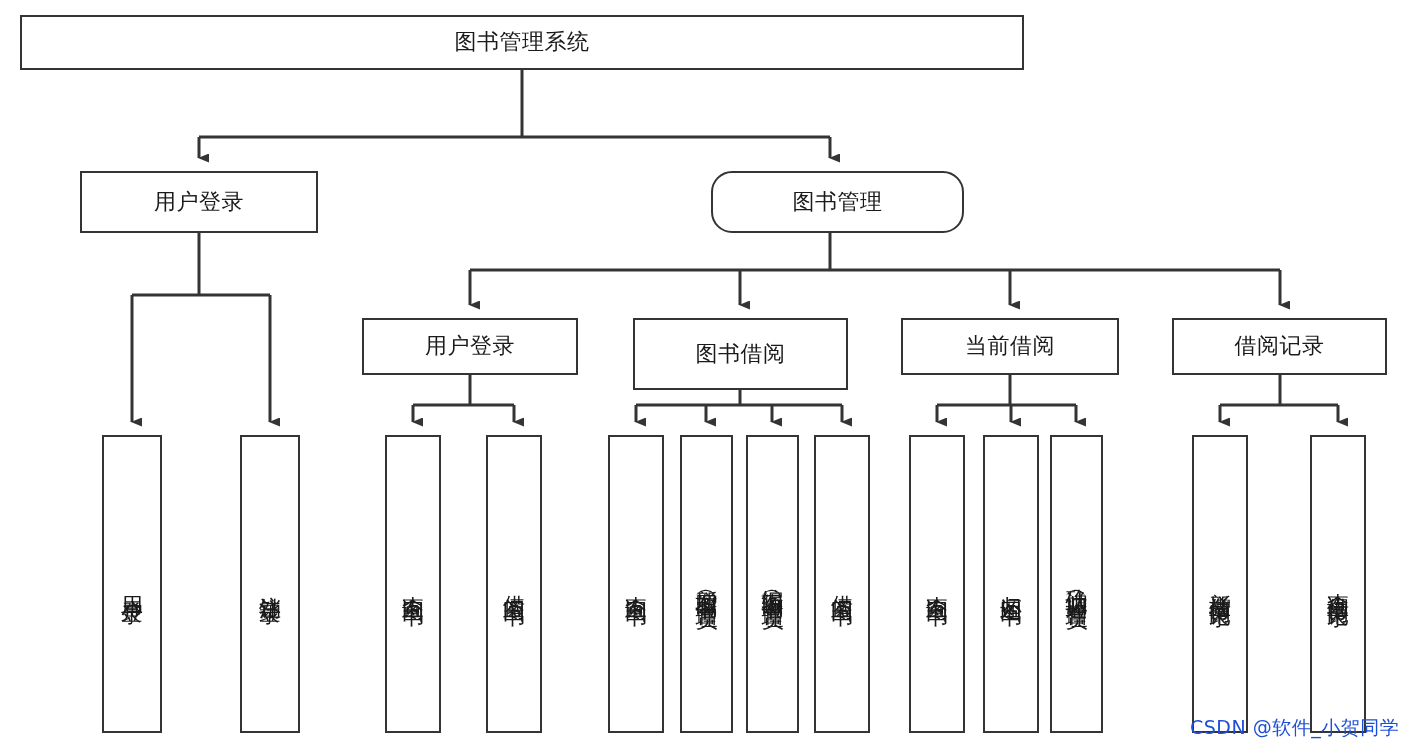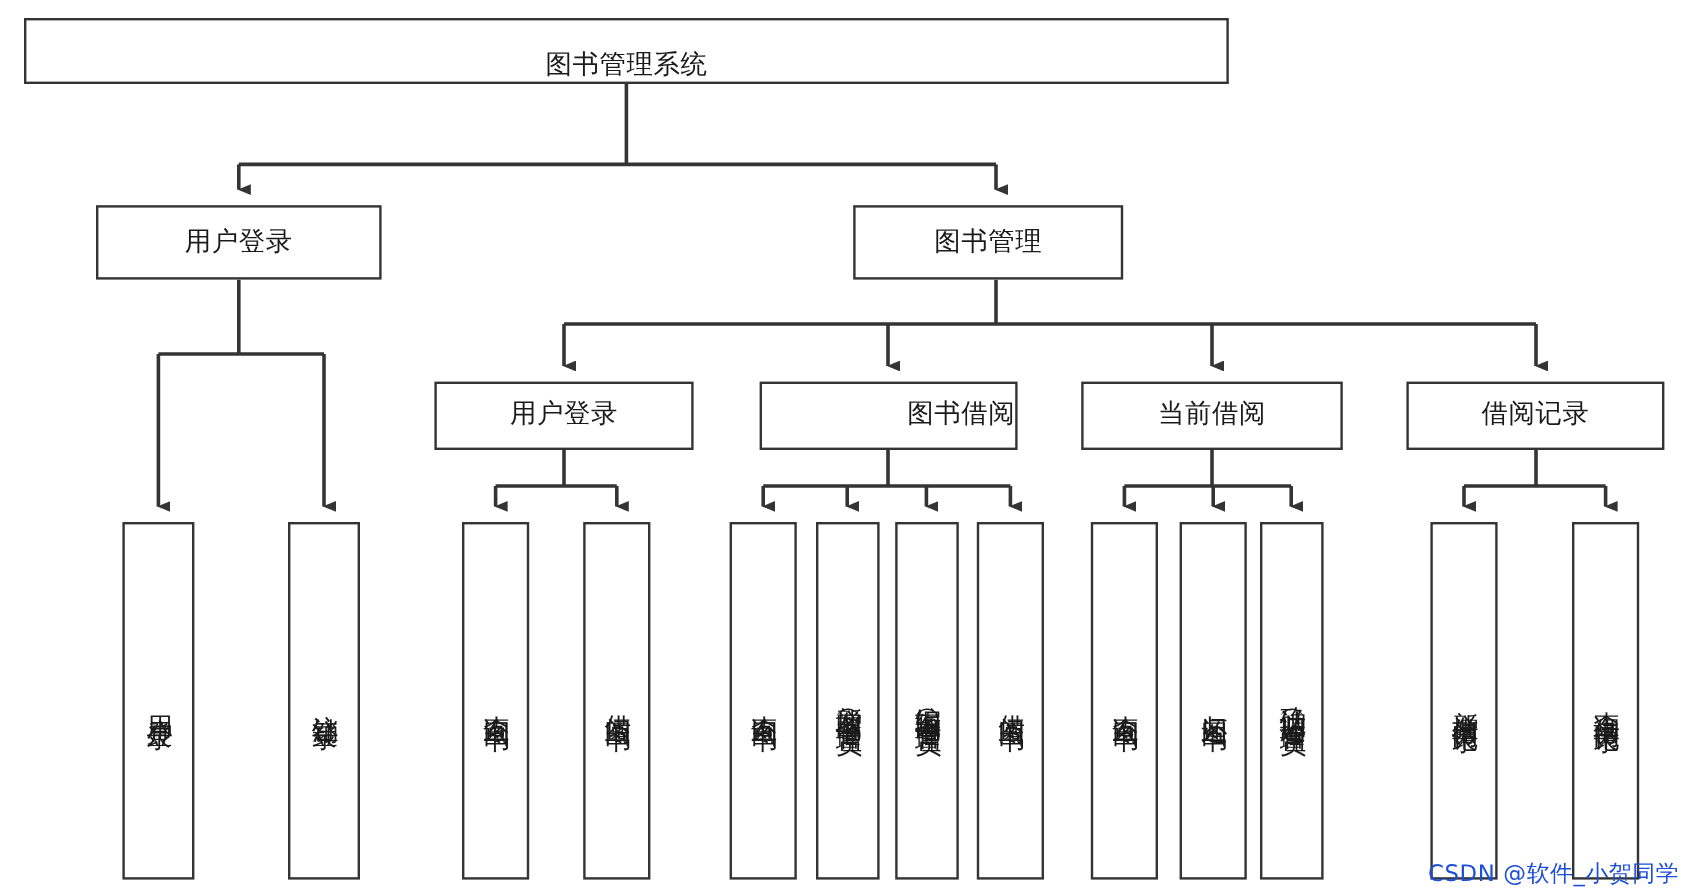--- a/index.html
+++ b/index.html
@@ -112,35 +112,35 @@
       <path d="M 1011,405 L 1011,422" marker-end="url(#arrowhead)"></path>
       <path d="M 1076,405 L 1076,422" marker-end="url(#arrowhead)"></path>
 
       <path d="M 1280,375 L 1280,405"></path>
       <path d="M 1220,405 L 1338,405"></path>
       <path d="M 1220,405 L 1220,422" marker-end="url(#arrowhead)"></path>
       <path d="M 1338,405 L 1338,422" marker-end="url(#arrowhead)"></path>
     </g>
   </svg>
 
-  <div class="node horizontal" id="node-root" style="left: 20px; top: 15px; width: 1004px; height: 55px; align-items: flex-end;">
+  <div class="node horizontal" id="node-root" style="left: 20px; top: 15px; width: 1004px; height: 55px;">
     <span class="node-label">图书管理系统</span>
   </div>
 
   <div class="node horizontal" id="node-l2-0" style="left: 80px; top: 171px; width: 238px; height: 62px;">
     <span class="node-label">用户登录</span>
   </div>
-  <div class="node horizontal" id="node-l2-1" style="left: 711px; top: 171px; width: 225px; height: 62px;">
+  <div class="node horizontal" id="node-l2-1" style="left: 711px; top: 171px; width: 253px; height: 62px; border-radius: 21px;">
     <span class="node-label">图书管理</span>
   </div>
 
   <div class="node horizontal" id="node-l3-0" style="left: 362px; top: 318px; width: 216px; height: 57px;">
     <span class="node-label">用户登录</span>
   </div>
-  <div class="node horizontal" id="node-l3-1" style="left: 633px; top: 318px; width: 215px; height: 57px; justify-content: flex-end;">
+  <div class="node horizontal" id="node-l3-1" style="left: 633px; top: 318px; width: 215px; height: 72px;">
     <span class="node-label">图书借阅</span>
   </div>
   <div class="node horizontal" id="node-l3-2" style="left: 901px; top: 318px; width: 218px; height: 57px;">
     <span class="node-label">当前借阅</span>
   </div>
   <div class="node horizontal" id="node-l3-3" style="left: 1172px; top: 318px; width: 215px; height: 57px;">
     <span class="node-label">借阅记录</span>
   </div>
 
   <div class="node vertical" id="node-leaf-0" style="left: 102px; top: 435px; width: 60px; height: 298px;">

